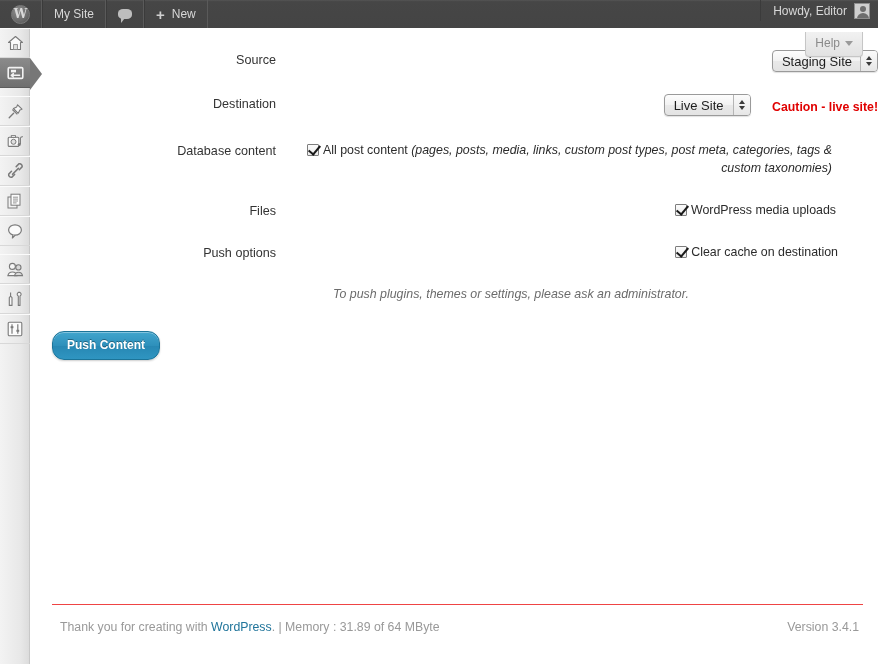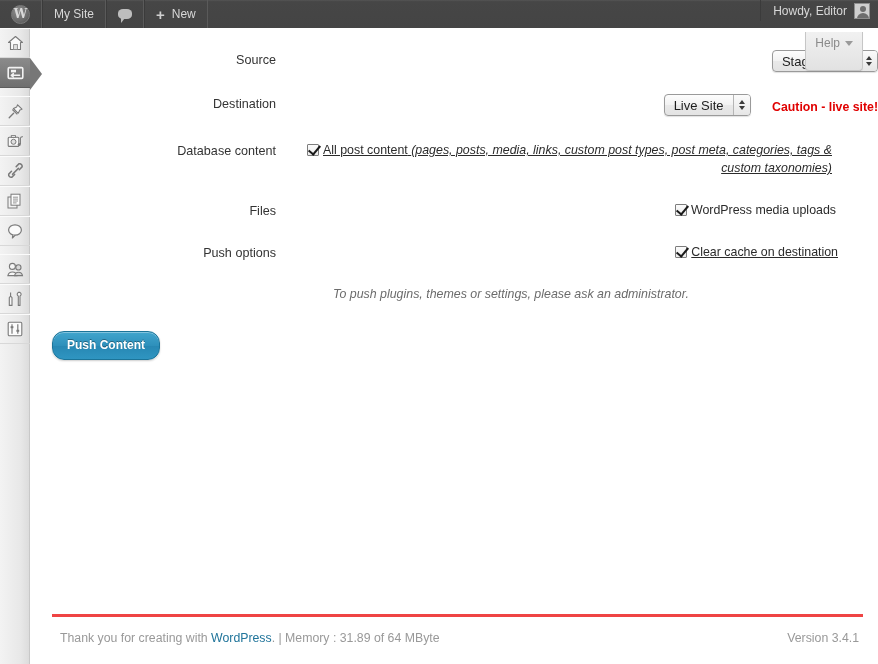--- a/index.html
+++ b/index.html
@@ -118,21 +118,21 @@
     background: #fff;
   }
   #help-wrap {
     position: absolute; right: 15px; top: 4px;
   }
   #help-button {
     display: inline-flex; align-items: center; gap: 5px;
     background: linear-gradient(to bottom, #f1f1f1, #e2e2e2);
     border: 1px solid #c6c6c6; border-top: none;
     border-radius: 0 0 4px 4px;
-    padding: 4px 9px 20px;
+    padding: 4px 9px 6px;
     font-size: 12px; color: #8a8a8a;
     box-shadow: 0 1px 1px rgba(0,0,0,.06);
   }
   .caret-down {
     width: 0; height: 0;
     border-left: 4px solid transparent;
     border-right: 4px solid transparent;
     border-top: 5px solid #9a9a9a;
   }
 
@@ -225,21 +225,21 @@
   .cb.checked:after {
     content: "";
     position: absolute;
     left: 3px; top: -2px;
     width: 5px; height: 10px;
     border: solid #1a1a1a;
     border-width: 0 2px 2px 0;
     transform: rotate(40deg);
   }
   .hint { font-style: italic; color: #2b2b2b; }
-  .row-wide .cb-line { max-width: 556px; text-decoration: underline; }
+  .row-wide .cb-line { max-width: 556px; }
 
   #admin-note {
     padding: 25px 0 0 302px;
     font-size: 12.4px; font-style: italic; color: #6b6b6b;
   }
 
   #push-button {
     display: inline-block;
     margin: 30px 0 0 21px;
     padding: 6px 14px 7px;
@@ -248,23 +248,23 @@
     background: linear-gradient(to bottom, #41a5cd 0%, #2e90bb 50%, #2787b3 51%, #2f95c1 100%);
     color: #fff; font-size: 12px; font-weight: bold;
     text-shadow: 0 -1px 0 rgba(0,0,0,.35);
     box-shadow: inset 0 1px 0 rgba(255,255,255,.35), 0 1px 2px rgba(0,0,0,.2);
     line-height: 14px;
   }
 
   
   #footer {
     position: absolute;
-    left: 21px; right: 15px; bottom: 6px;
+    left: 21px; right: 15px; bottom: 16px;
     height: 44px;
-    border-top: 3px solid #ef4444;
+    border-top: 1px solid #ef4444;
     display: flex; align-items: center; justify-content: space-between;
     font-size: 12.3px; color: #999;
   }
   #footer a { color: #21759b; text-decoration: none; }
   .footer-left { padding-left: 8px; }
   .footer-right { padding-right: 4px; }
 </style>
 </head>
 <body>
 

